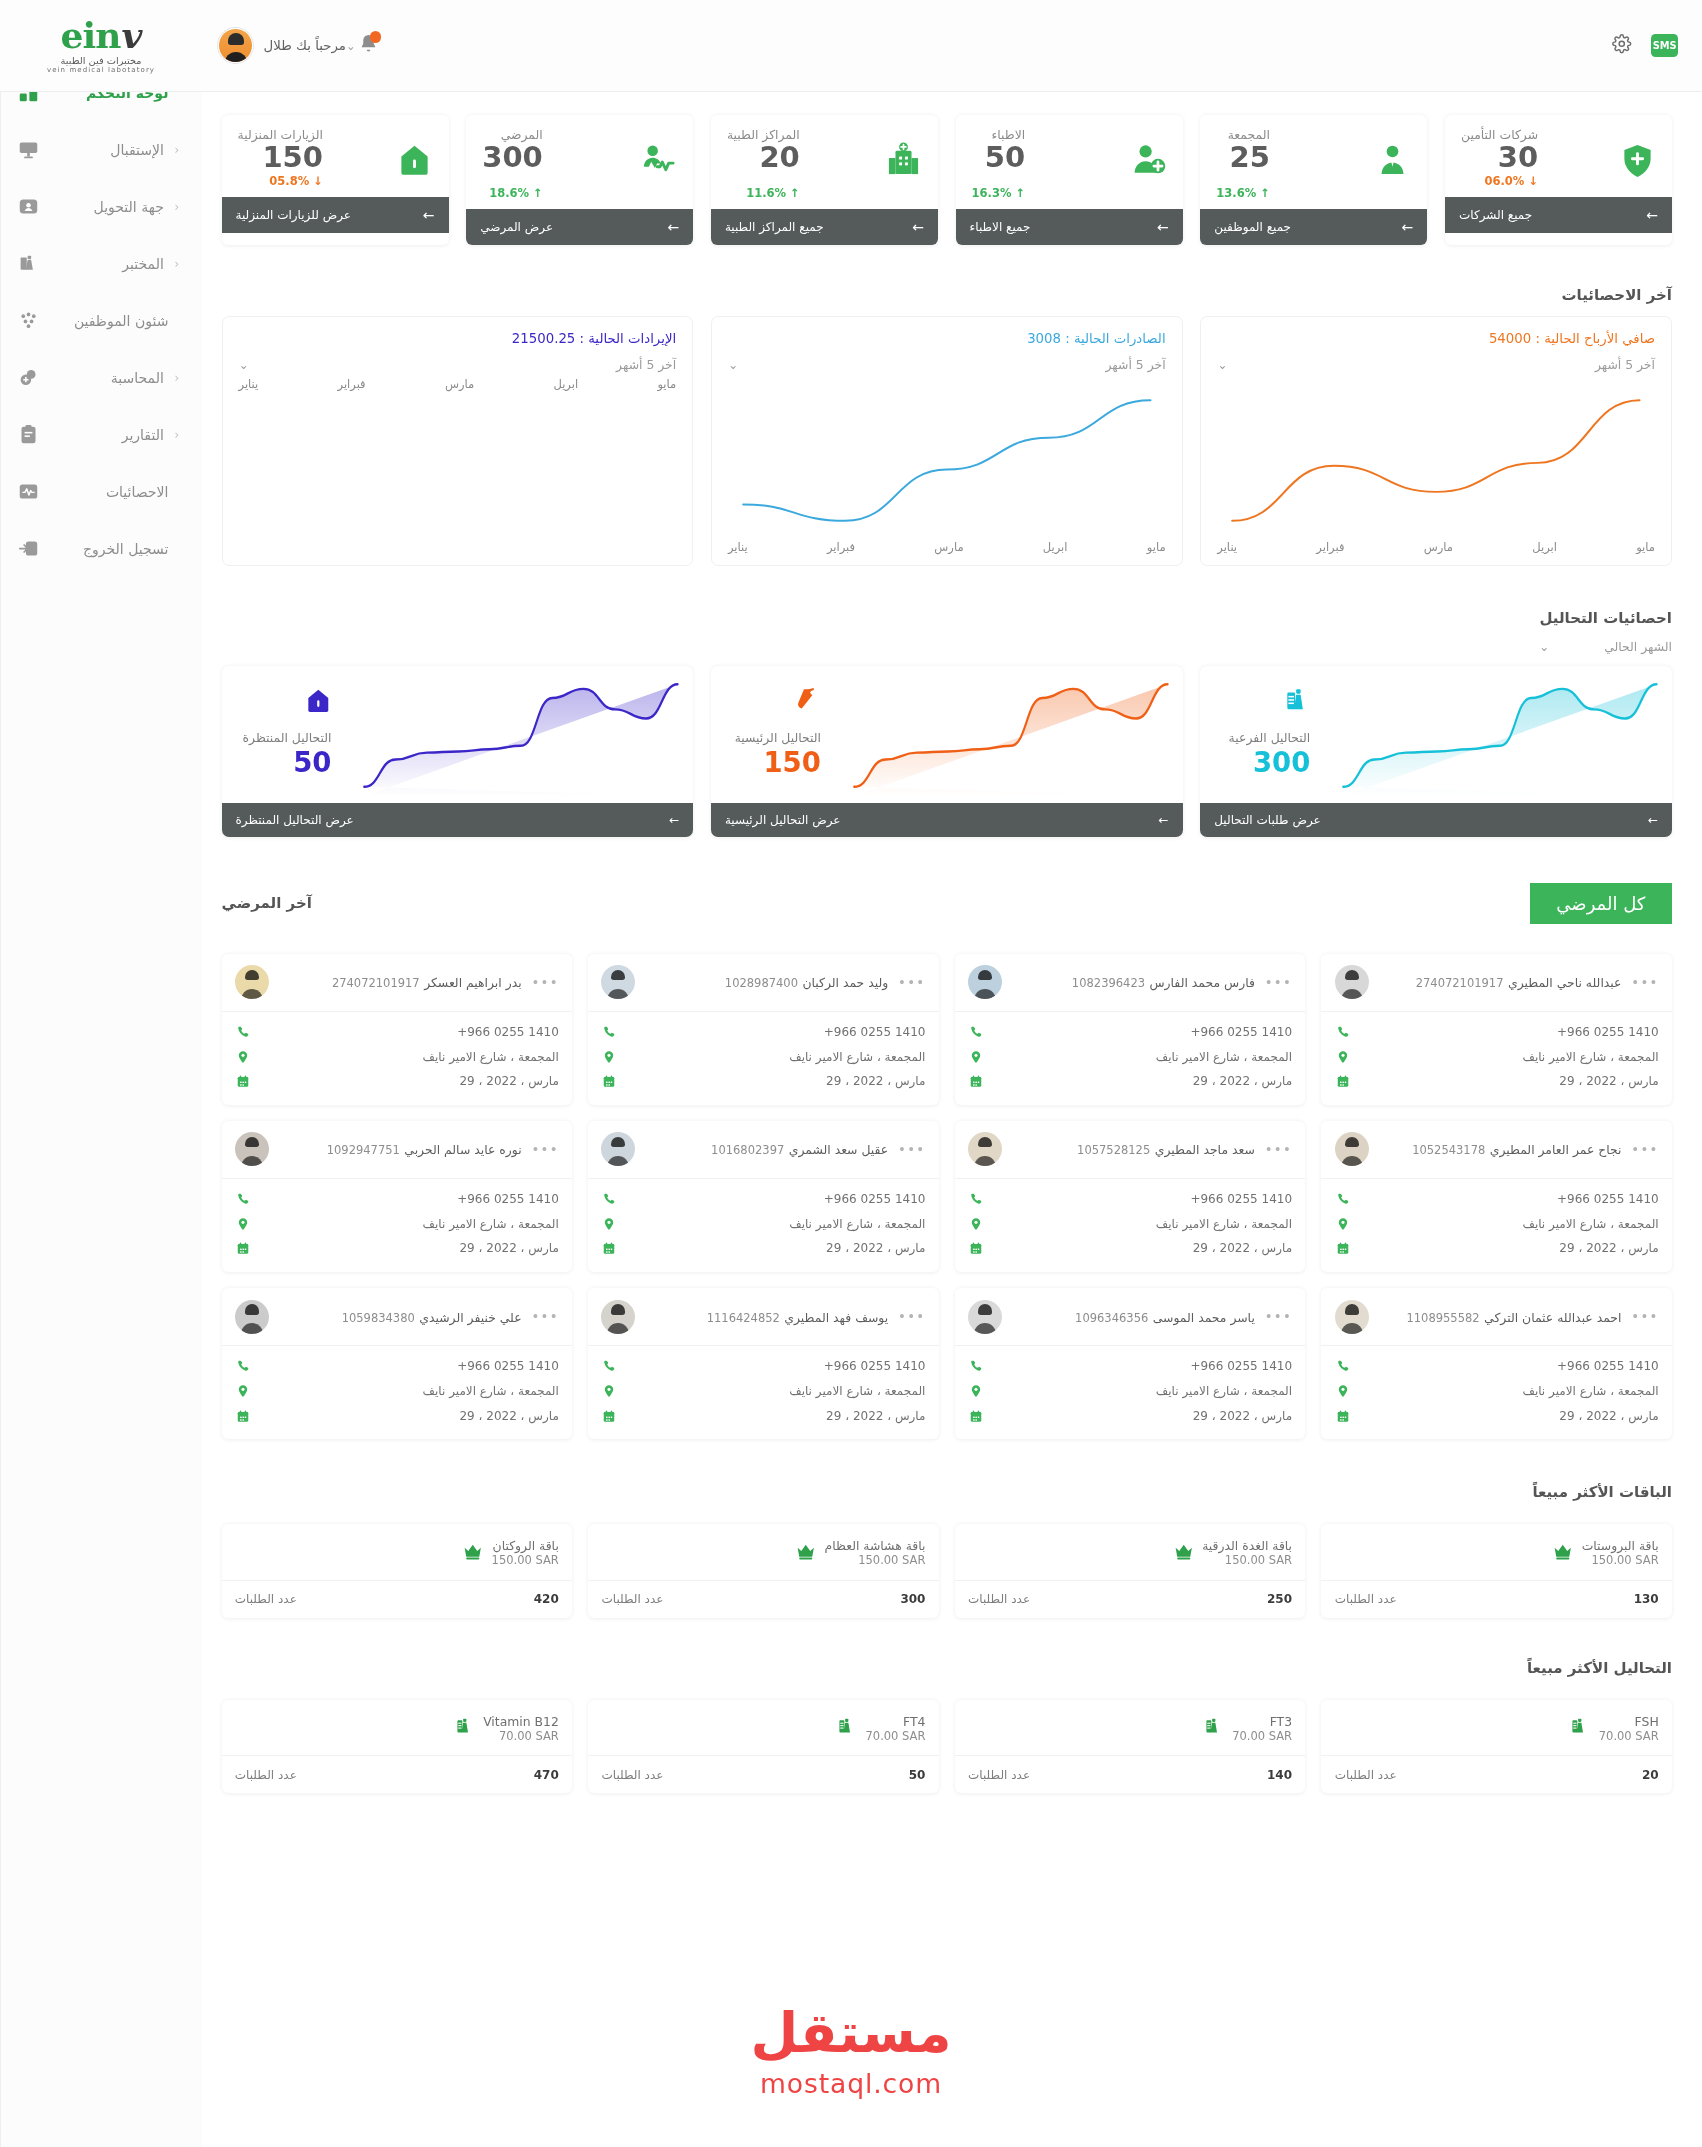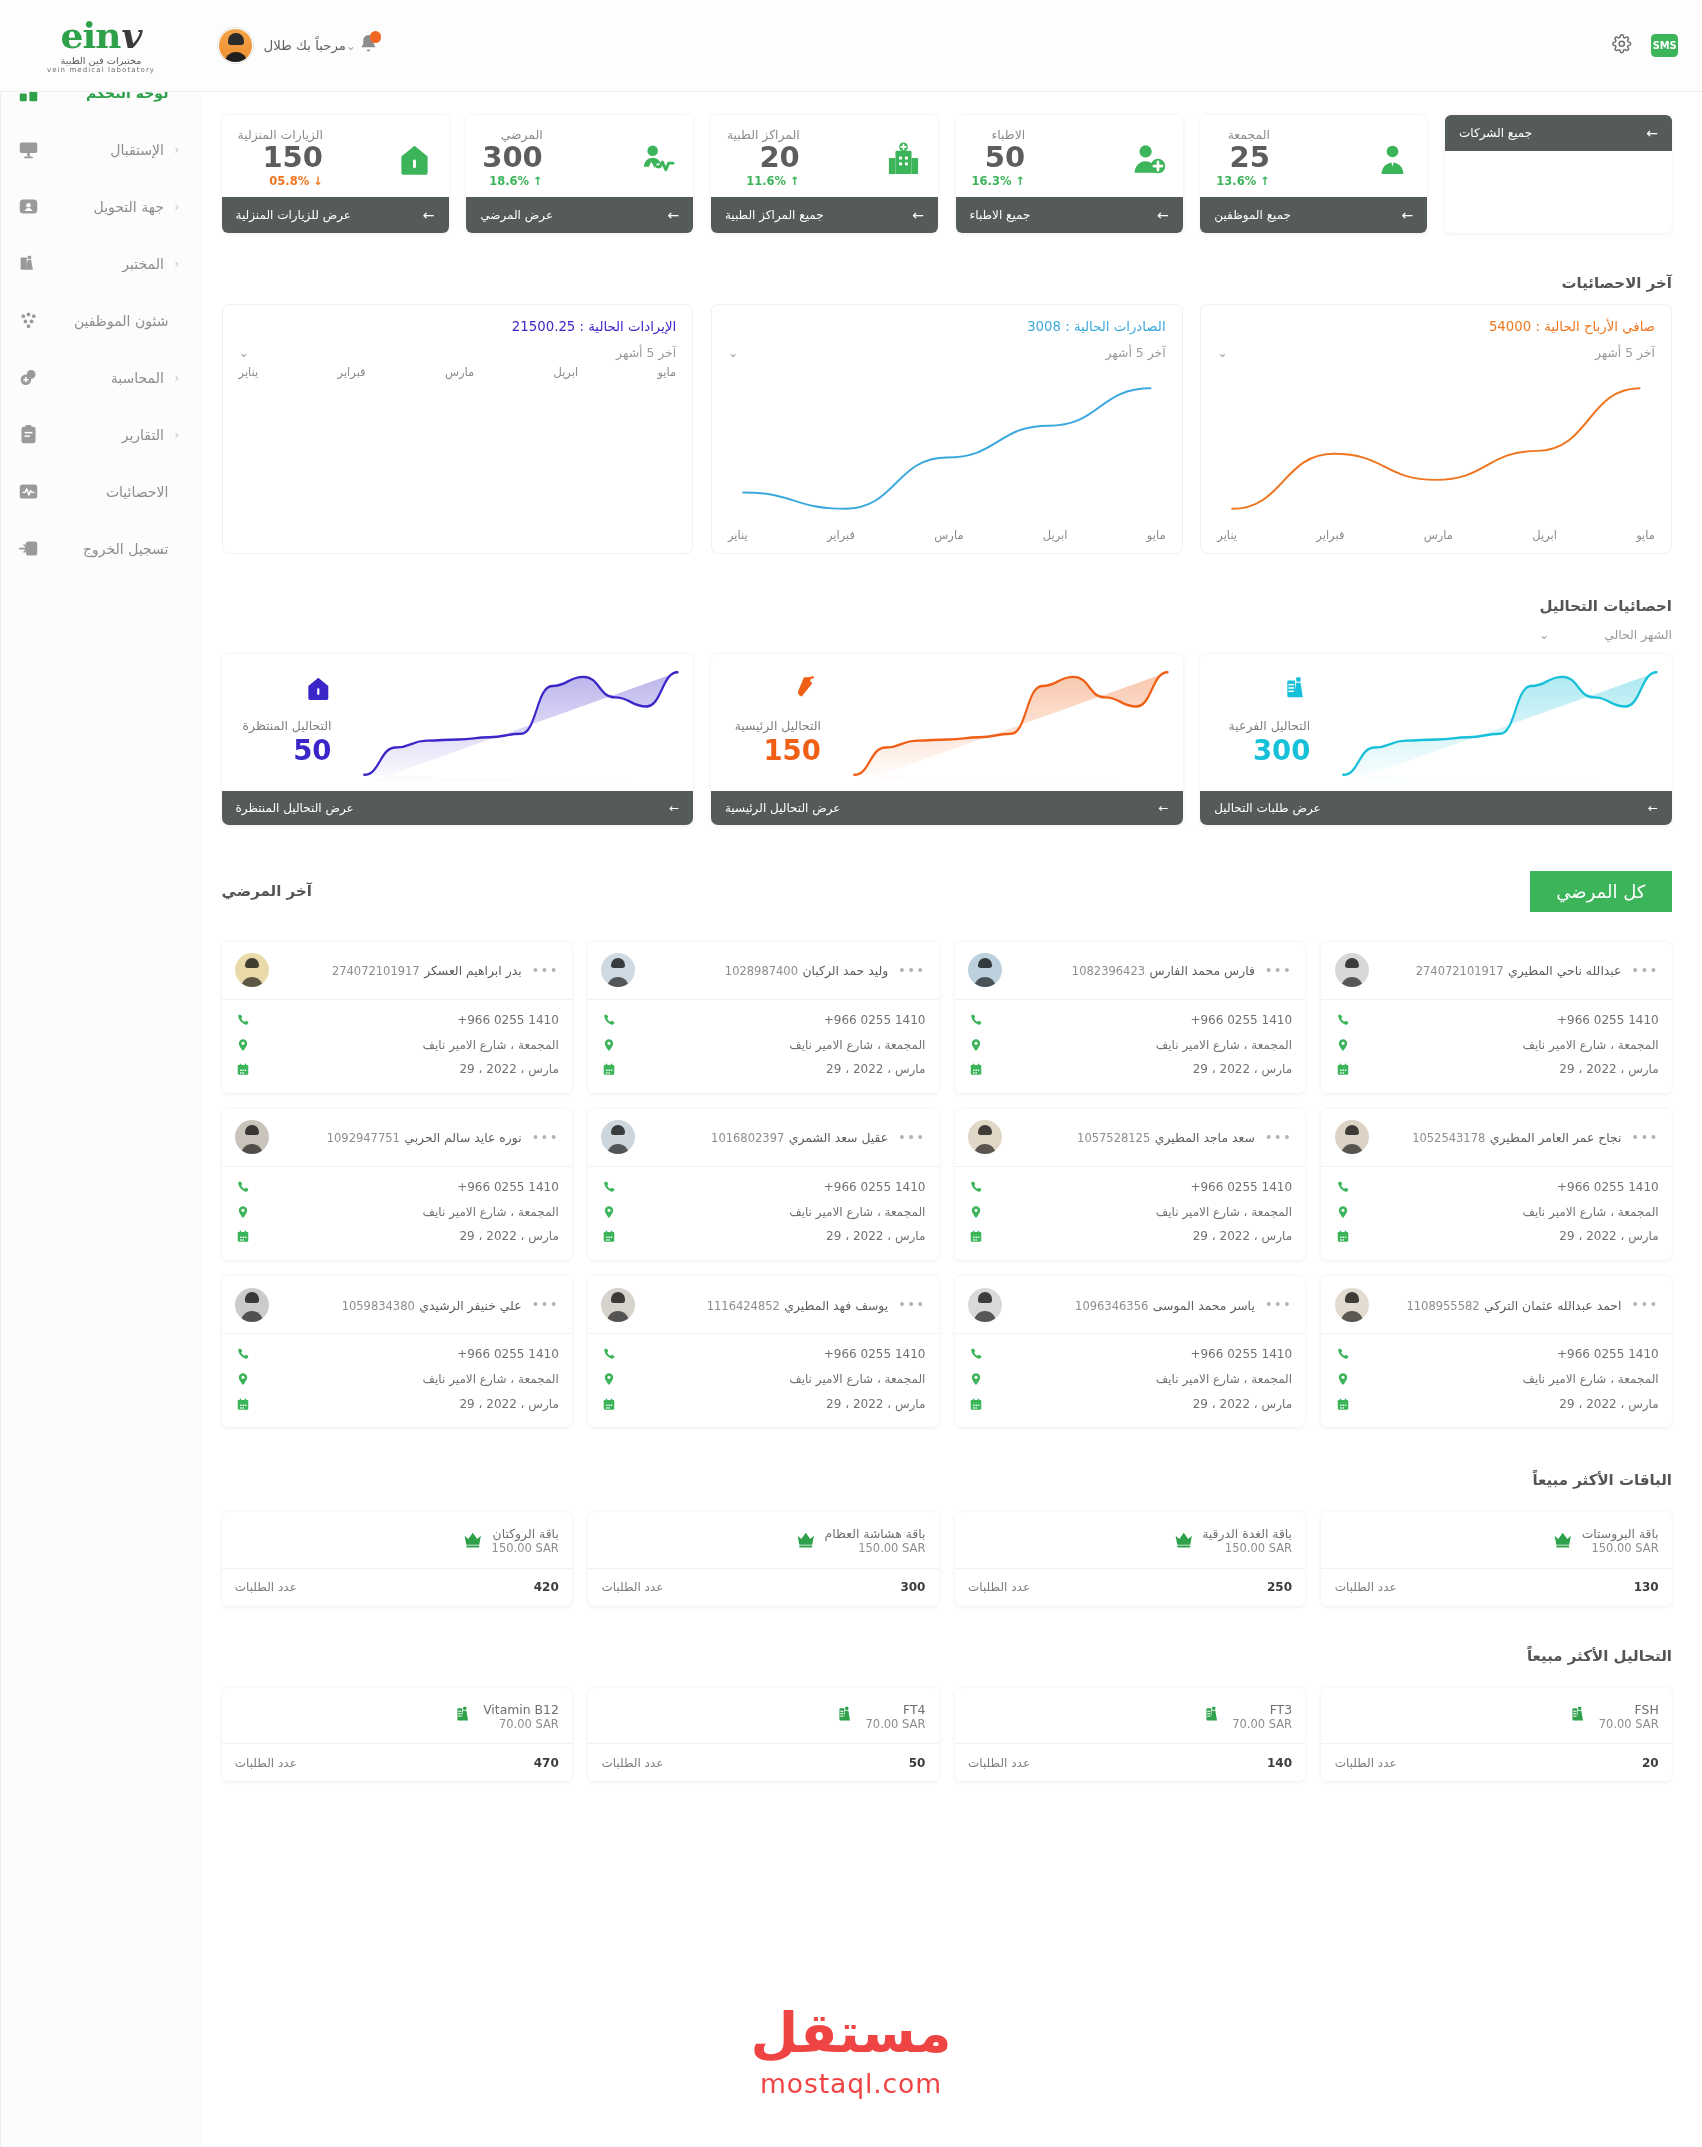--- a/index.html
+++ b/index.html
@@ -94,21 +94,21 @@
   .kpi-row { display: flex; flex-direction: row-reverse; gap: 17.7px; margin-top: 23px; }
   .kpi-card {
     flex: 1 1 0; background: #ffffff; border-radius: 6.2px; overflow: hidden;
     box-shadow: 0 0.9px 4.4px rgba(0,0,0,.07); min-width: 0;
   }
   .kpi-top { padding: 12.4px 16px 8.9px 16px; display: flex; flex-direction: row-reverse; align-items: flex-start; justify-content: space-between; }
   .kpi-txt { text-align: right; }
   .kpi-label { font-size: 12.4px; color: #8b8b8b; white-space: nowrap; }
   .kpi-value { font-size: 29px; font-weight: 700; color: #5d5d5d; line-height: 1.1; }
   .kpi-delta { font-size: 11.5px; font-weight: 700; white-space: nowrap; }
-  .kpi-delta.up { color: #3cb45a; }
+  .kpi-delta.up { color: #3cb45a; margin-top: 12px; }
   .kpi-delta.down { color: #ef7621; }
   .kpi-ico { width: 37px; height: 37px; display: flex; align-items: center; justify-content: center; margin-top: 14px; }
   .kpi-foot {
     background: #555b5b; color: #ffffff; font-size: 12px;
     padding: 9.8px 14px; display: flex; flex-direction: row-reverse;
     align-items: center; justify-content: space-between; cursor: pointer;
   }
   .kpi-foot .arr { font-size: 14px; }
 
   
@@ -361,20 +361,33 @@
                   <path d="M11 13l1 4 1-4" fill="#fff"></path>
                 </svg>
               </div>
     </div>
     <div class="kpi-foot">
       <span>جميع الموظفين</span>
       <span class="arr">←</span>
     </div>
   </div>
   <div class="kpi-card">
+    <div class="kpi-top">
+      <div class="kpi-txt">
+        <div class="kpi-label">شركات التأمين</div>
+        <div class="kpi-value">30</div>
+        <div class="kpi-delta down"><span>↓</span> 06.0%</div>
+      </div>
+      <div class="kpi-ico">
+                <svg width="35" height="35" viewBox="0 0 24 24" fill="#3cb45a">
+                  <path d="M12 2l9 3.5v6c0 5.5-3.8 10-9 12.5C6.8 21.5 3 17 3 11.5v-6z"></path>
+                  <path d="M12 8v7M8.5 11.5h7" stroke="#fff" stroke-width="2" fill="none" stroke-linecap="round"></path>
+                </svg>
+              </div>
+    </div>
     <div class="kpi-foot">
       <span>جميع الشركات</span>
       <span class="arr">←</span>
     </div>
   </div>
         </div>
 
       <div style="margin-top:41px;">
         <div class="section-title">آخر الاحصائيات</div>
         <div class="charts-row" id="charts-row">

